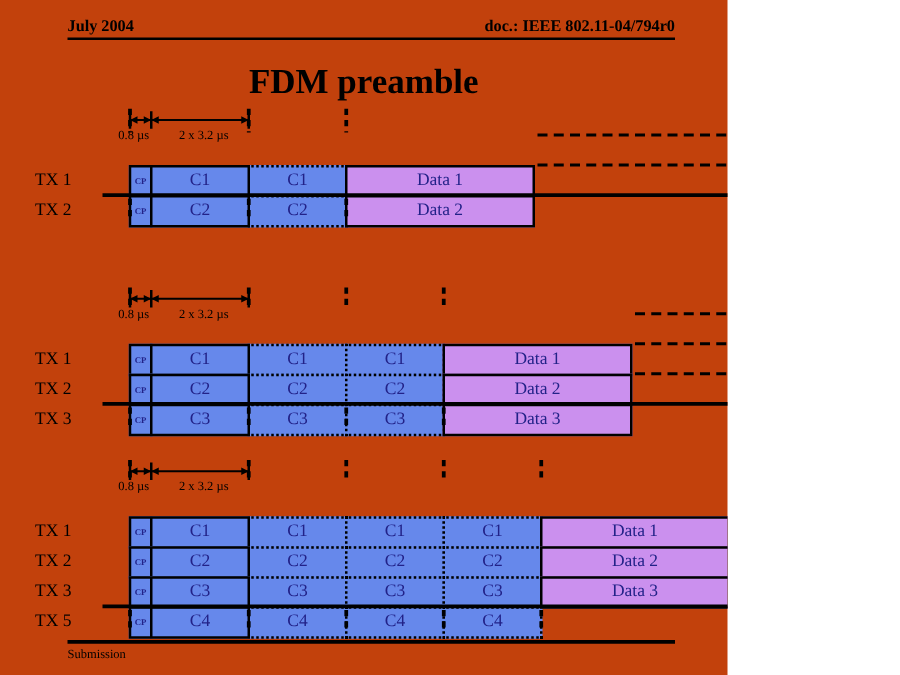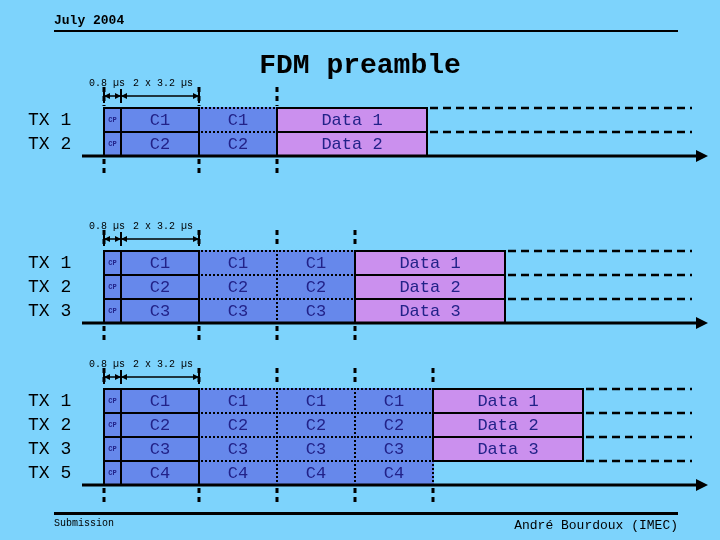--- a/index.html
+++ b/index.html
@@ -1,68 +1,69 @@
 <!DOCTYPE html>
 <html><head>
 <meta charset="utf-8">
 <style>
   html,body{margin:0;padding:0;background:#fff;}
-  .slide{position:relative;width:720px;height:540px;background:#7dd3fc;overflow:hidden;
-         font-family:Liberation Mono, monospace;color:#000;}
+  .slide{position:relative;width:582px;height:540px;background:#c2410c;overflow:hidden;
+         font-family:Liberation Serif, serif;color:#000;}
 
   
   .hdr-date{position:absolute;left:54px;top:13px;font-size:13px;font-weight:bold;}
   .hdr-doc{position:absolute;right:42px;top:13px;font-size:13px;font-weight:bold;}
   .hdr-rule{position:absolute;left:54px;right:42px;top:30px;height:2px;background:#000;}
   .title{position:absolute;left:0;right:0;top:38px;margin:12px;text-align:center;
          font-size:28px;font-weight:bold;}
   .ftr-rule{position:absolute;left:54px;right:42px;top:512px;height:3px;background:#000;}
   .ftr-left{position:absolute;left:54px;top:518px;font-size:10px;}
   .ftr-center{position:absolute;left:0;right:0;top:518px;text-align:center;font-size:13px;}
   .ftr-right{position:absolute;right:42px;top:518px;font-size:13px;}
 
   
-  .diagram{position:absolute;inset:0;}
+  .diagram{position:absolute;inset:0;margin-top:25px;}
   .cell{position:absolute;box-sizing:border-box;height:26px;border:2px solid #000;
         background:#6688EB;display:flex;align-items:center;justify-content:center;
-        font-size:17px;color:#222288;z-index:2;}
+        font-size:14px;color:#222288;z-index:2;}
   .cell.dot{border-style:dotted;z-index:1;}
   .cell.datac{background:#CB90EE;}
   .cell.cpc{font-size:7px;font-weight:bold;}
 
   .x-cp{left:103px;width:19px;}
   .x-c1{left:120px;width:80px;}
   .x-c2{left:198px;width:80px;}
   .x-c3{left:276px;width:80px;}
   .x-c4{left:354px;width:80px;}
   .d1 .x-data{left:276px;width:152px;}
   .d2 .x-data{left:354px;width:152px;}
   .d3 .x-data{left:432px;width:152px;}
 
   .d1 .r0{top:107px;}.d1 .r1{top:131px;}
   .d2 .r0{top:250px;}.d2 .r1{top:274px;}.d2 .r2{top:298px;}
   .d3 .r0{top:388px;}.d3 .r1{top:412px;}.d3 .r2{top:436px;}.d3 .r3{top:460px;}
 
   .tx{position:absolute;left:28px;width:56px;height:26px;line-height:26px;
-      font-size:18px;color:#000;z-index:2;}
+      font-size:14px;color:#000;z-index:2;}
   .dim{position:absolute;font-size:10px;text-align:center;white-space:nowrap;z-index:2;}
   .dim-a{left:82px;width:50px;}
   .dim-b{left:122px;width:82px;}
   .d1 .dim{top:78px;}
   .d2 .dim{top:221px;}
   .d3 .dim{top:359px;}
 
   .guides{position:absolute;left:0;top:0;z-index:4;pointer-events:none;}
 </style>
 </head>
 <body>
 
 <div class="slide">
 
   <div class="hdr-date">July 2004</div>
+  <div class="hdr-doc">doc.: IEEE 802.11-04/794r0</div>
   <div class="hdr-rule"></div>
   <h1 class="title">FDM preamble</h1>
 
   <svg class="guides" width="720" height="540" viewBox="0 0 720 540">
 
     <g stroke="#000" fill="none">
       <line x1="82" y1="156" x2="698" y2="156" stroke-width="3"></line>
       <polygon points="696,150 708,156 696,162" fill="#000" stroke="none"></polygon>
       <path d="M104 87V106 M199 87V106 M277 87V106" stroke-width="3" stroke-dasharray="5 4"></path>
       <path d="M104 159V174 M199 159V174 M277 159V174" stroke-width="3" stroke-dasharray="5 4"></path>
@@ -172,15 +173,14 @@
     <div class="cell cpc x-cp r2">CP</div>
     <div class="cell x-c1 r2">C3</div>
     <div class="cell datac x-data r2">Data 3</div>
 
     <div class="cell cpc x-cp r3">CP</div>
     <div class="cell x-c1 r3">C4</div>
   </div>
 
   <div class="ftr-rule"></div>
   <div class="ftr-left">Submission</div>
-  <div class="ftr-right">André Bourdoux (IMEC)</div>
 
 </div>
 
 </body></html>

